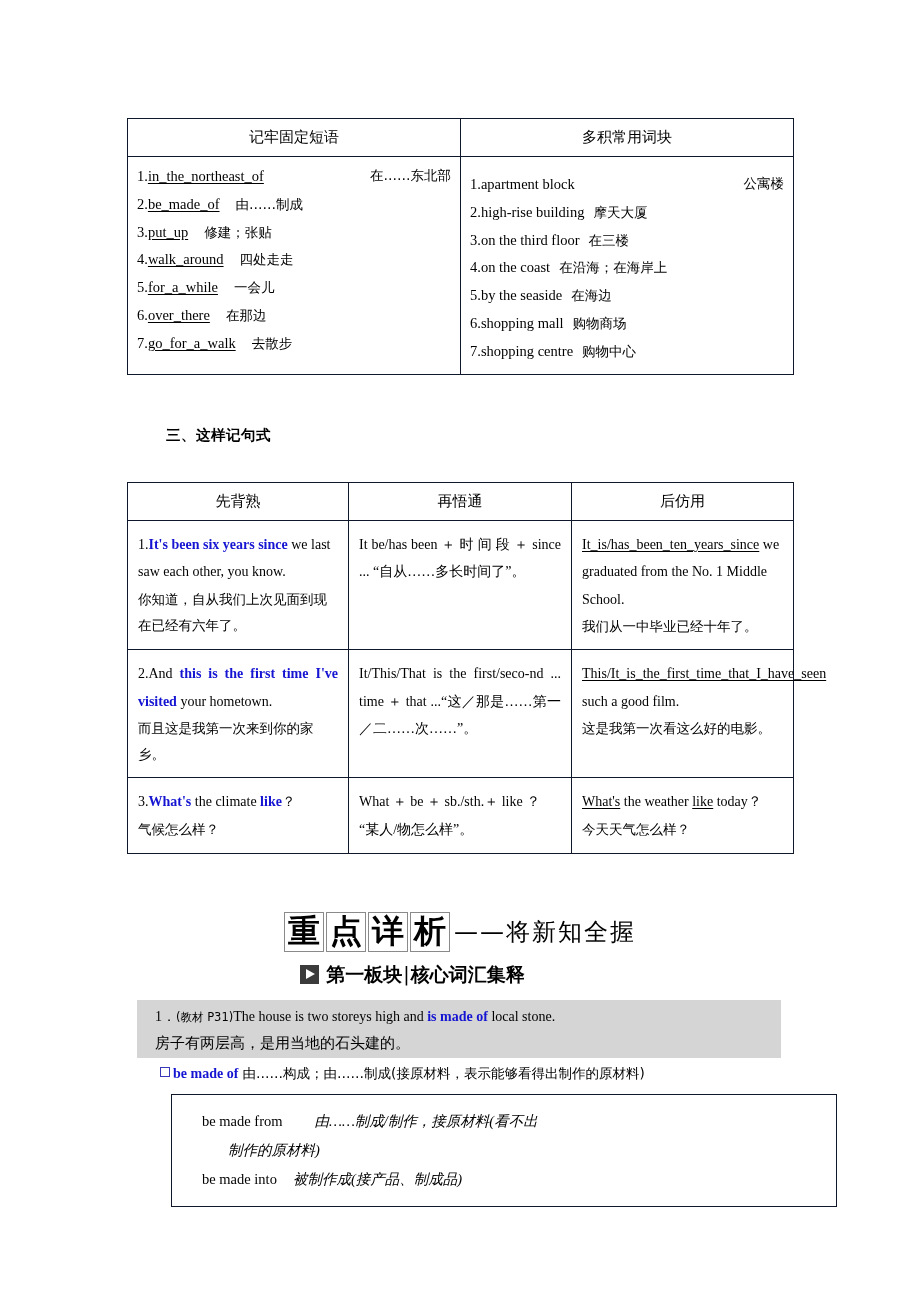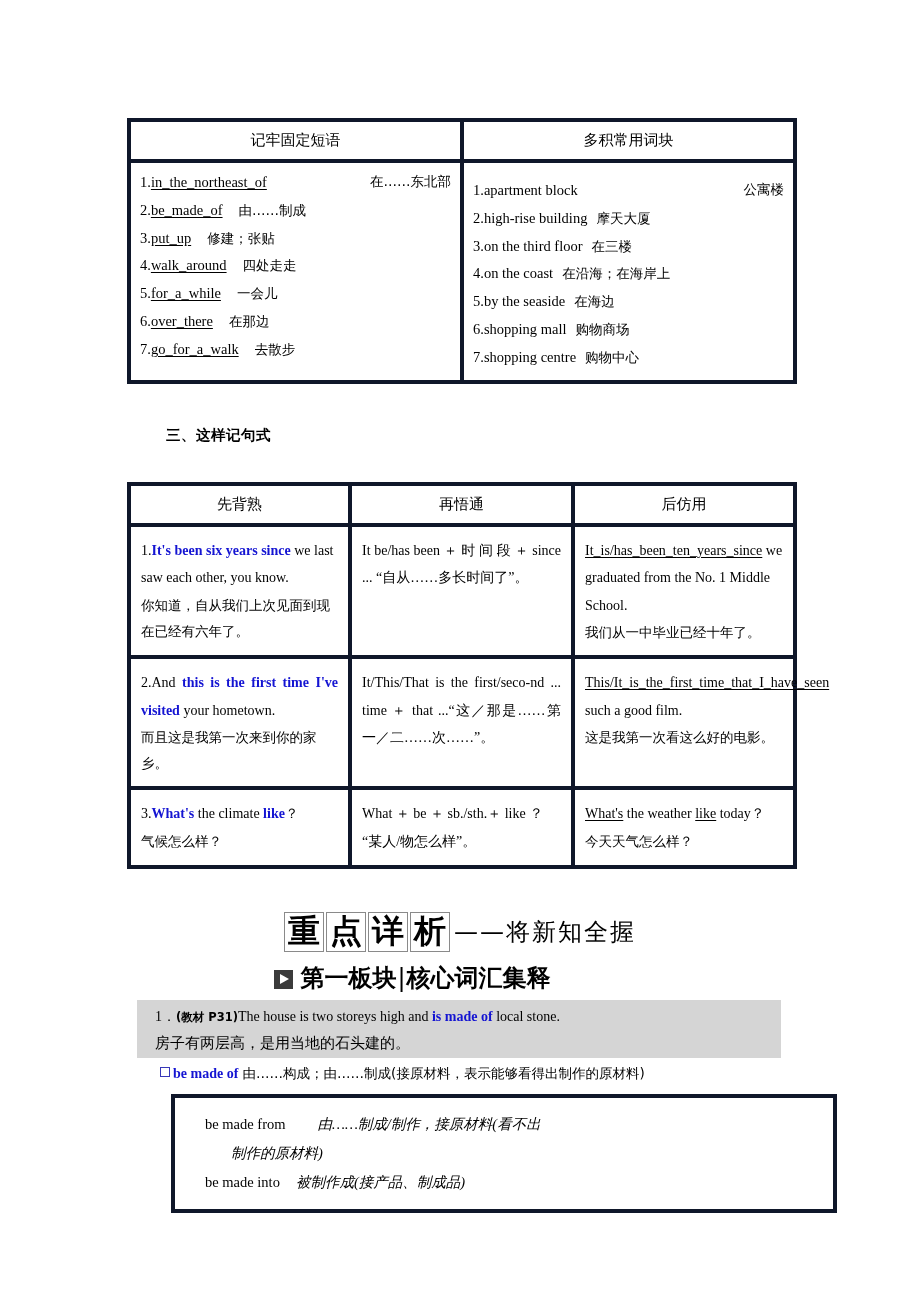--- a/index.html
+++ b/index.html
@@ -24,21 +24,21 @@
   }
 
   
   table.doc-table {
     border-collapse: collapse;
     table-layout: fixed;
     width: 666px;
   }
   table.doc-table td,
   table.doc-table th {
-    border: 4px solid #0f172a;
+    border: 1px solid #0f172a;
     vertical-align: top;
     padding: 6px 9px 8px 9px;
     font-weight: normal;
     text-align: left;
   }
   .hdr-cell {
     text-align: center !important;
     font-size: 15px;
     padding-top: 9px !important;
     padding-bottom: 9px !important;
@@ -119,21 +119,21 @@
     letter-spacing: 2px;
     margin-left: 2px;
   }
 
   #subbanner {
     position: absolute;
     left: 0; top: 962px;
     width: 825px;
     text-align: center;
     font-family: "DejaVu Sans", "Liberation Sans", sans-serif;
-    font-size: 24px;
+    font-size: 19px;
     font-weight: bold;
   }
   .play-sq {
     display: inline-block;
     width: 19px; height: 19px;
     background: #3b3b3b;
     vertical-align: -3px;
     margin-right: 7px;
     position: relative;
   }
@@ -158,21 +158,21 @@
     box-sizing: border-box;
   }
   .ex-line1 {
     font-size: 14px;
     line-height: 1.55;
     white-space: nowrap;
   }
   .ex-kc {
     font-family: "DejaVu Sans", "Liberation Sans", sans-serif;
     font-size: 11.5px;
-    font-weight: bold;
+    font-weight: normal;
   }
   .ex-line2 {
     font-family: "DejaVu Sans", "Liberation Sans", sans-serif;
     font-size: 15px;
     line-height: 1.6;
     margin-top: 3px;
   }
 
   
   #entry-line {

